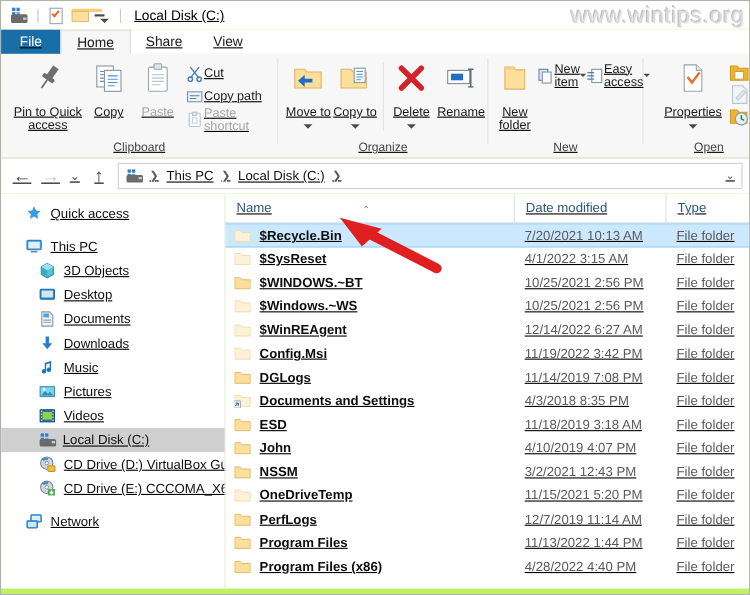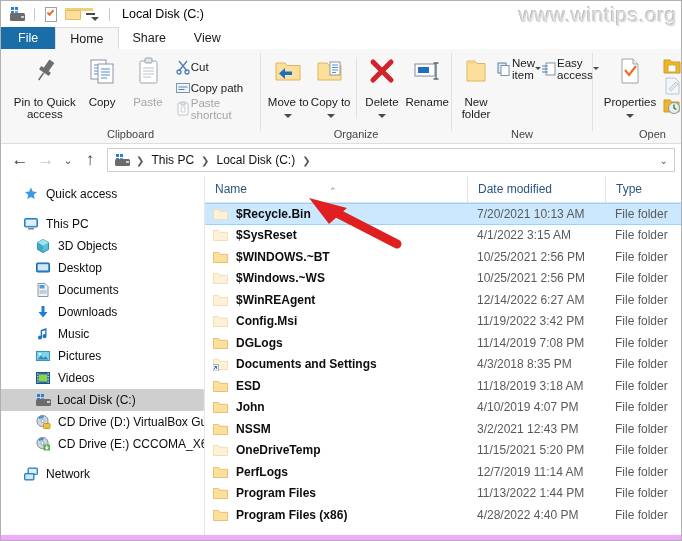--- a/index.html
+++ b/index.html
@@ -5,21 +5,21 @@
   * { box-sizing: border-box; margin: 0; padding: 0; }
   body {
     width: 682px; height: 541px;
     font-family: "Liberation Sans", sans-serif;
     font-size: 12px;
     background: #ffffff;
     color: #000000;
     overflow: hidden;
     position: relative;
   }
-  .window { width: 682px; height: 541px; position: relative; background:#f0abfc; border:1px solid #b0b0b0; }
+  .window { width: 682px; height: 541px; position: relative; background:#bef264; border:1px solid #b0b0b0;text-decoration:underline; }
 
   
   .titlebar {
     height: 26px; background: #ffffff;
     display: flex; align-items: center; padding-left: 8px; gap: 5px;
     position: relative; border-bottom: none;
   }
   .qat-ico { width: 17px; height: 17px; display:inline-block; position:relative; }
   .qat-sep { width:1px; height:13px; background:#c8c8c8; display:inline-block; margin:0 3px; }
   .title-text { font-size: 12.5px; color:#000; margin-left: 4px; white-space:nowrap; }
@@ -329,21 +329,21 @@
           </div>
         </div>
       </div>
       <div class="gname">New</div>
     </div>
 
     <div class="gsep"></div>
 
     <div class="group" style="flex:1;">
       <div class="grow" style="padding-left:6px;">
-        <div class="bigbtn" style="width:62px;">
+        <div class="bigbtn" style="width:62px;margin-left:8px;">
           <span class="iconbox">
             <svg width="32" height="32" viewBox="0 0 32 32">
               <path d="M8 4h11l5 5v19H8z" fill="#fff" stroke="#9aa4ad"></path>
               <path d="M19 4v5h5" fill="#eef1f4" stroke="#9aa4ad"></path>
               <path d="M11 15l4 5 7-9" stroke="#e8702a" stroke-width="2.2" fill="none"></path>
             </svg>
           </span>
           <span class="lbl"><span>Properties</span><br><span class="caret-dn"></span></span>
         </div>
         <div style="display:flex;flex-direction:column;margin-left:2px;margin-top:2px;gap:2px;">

